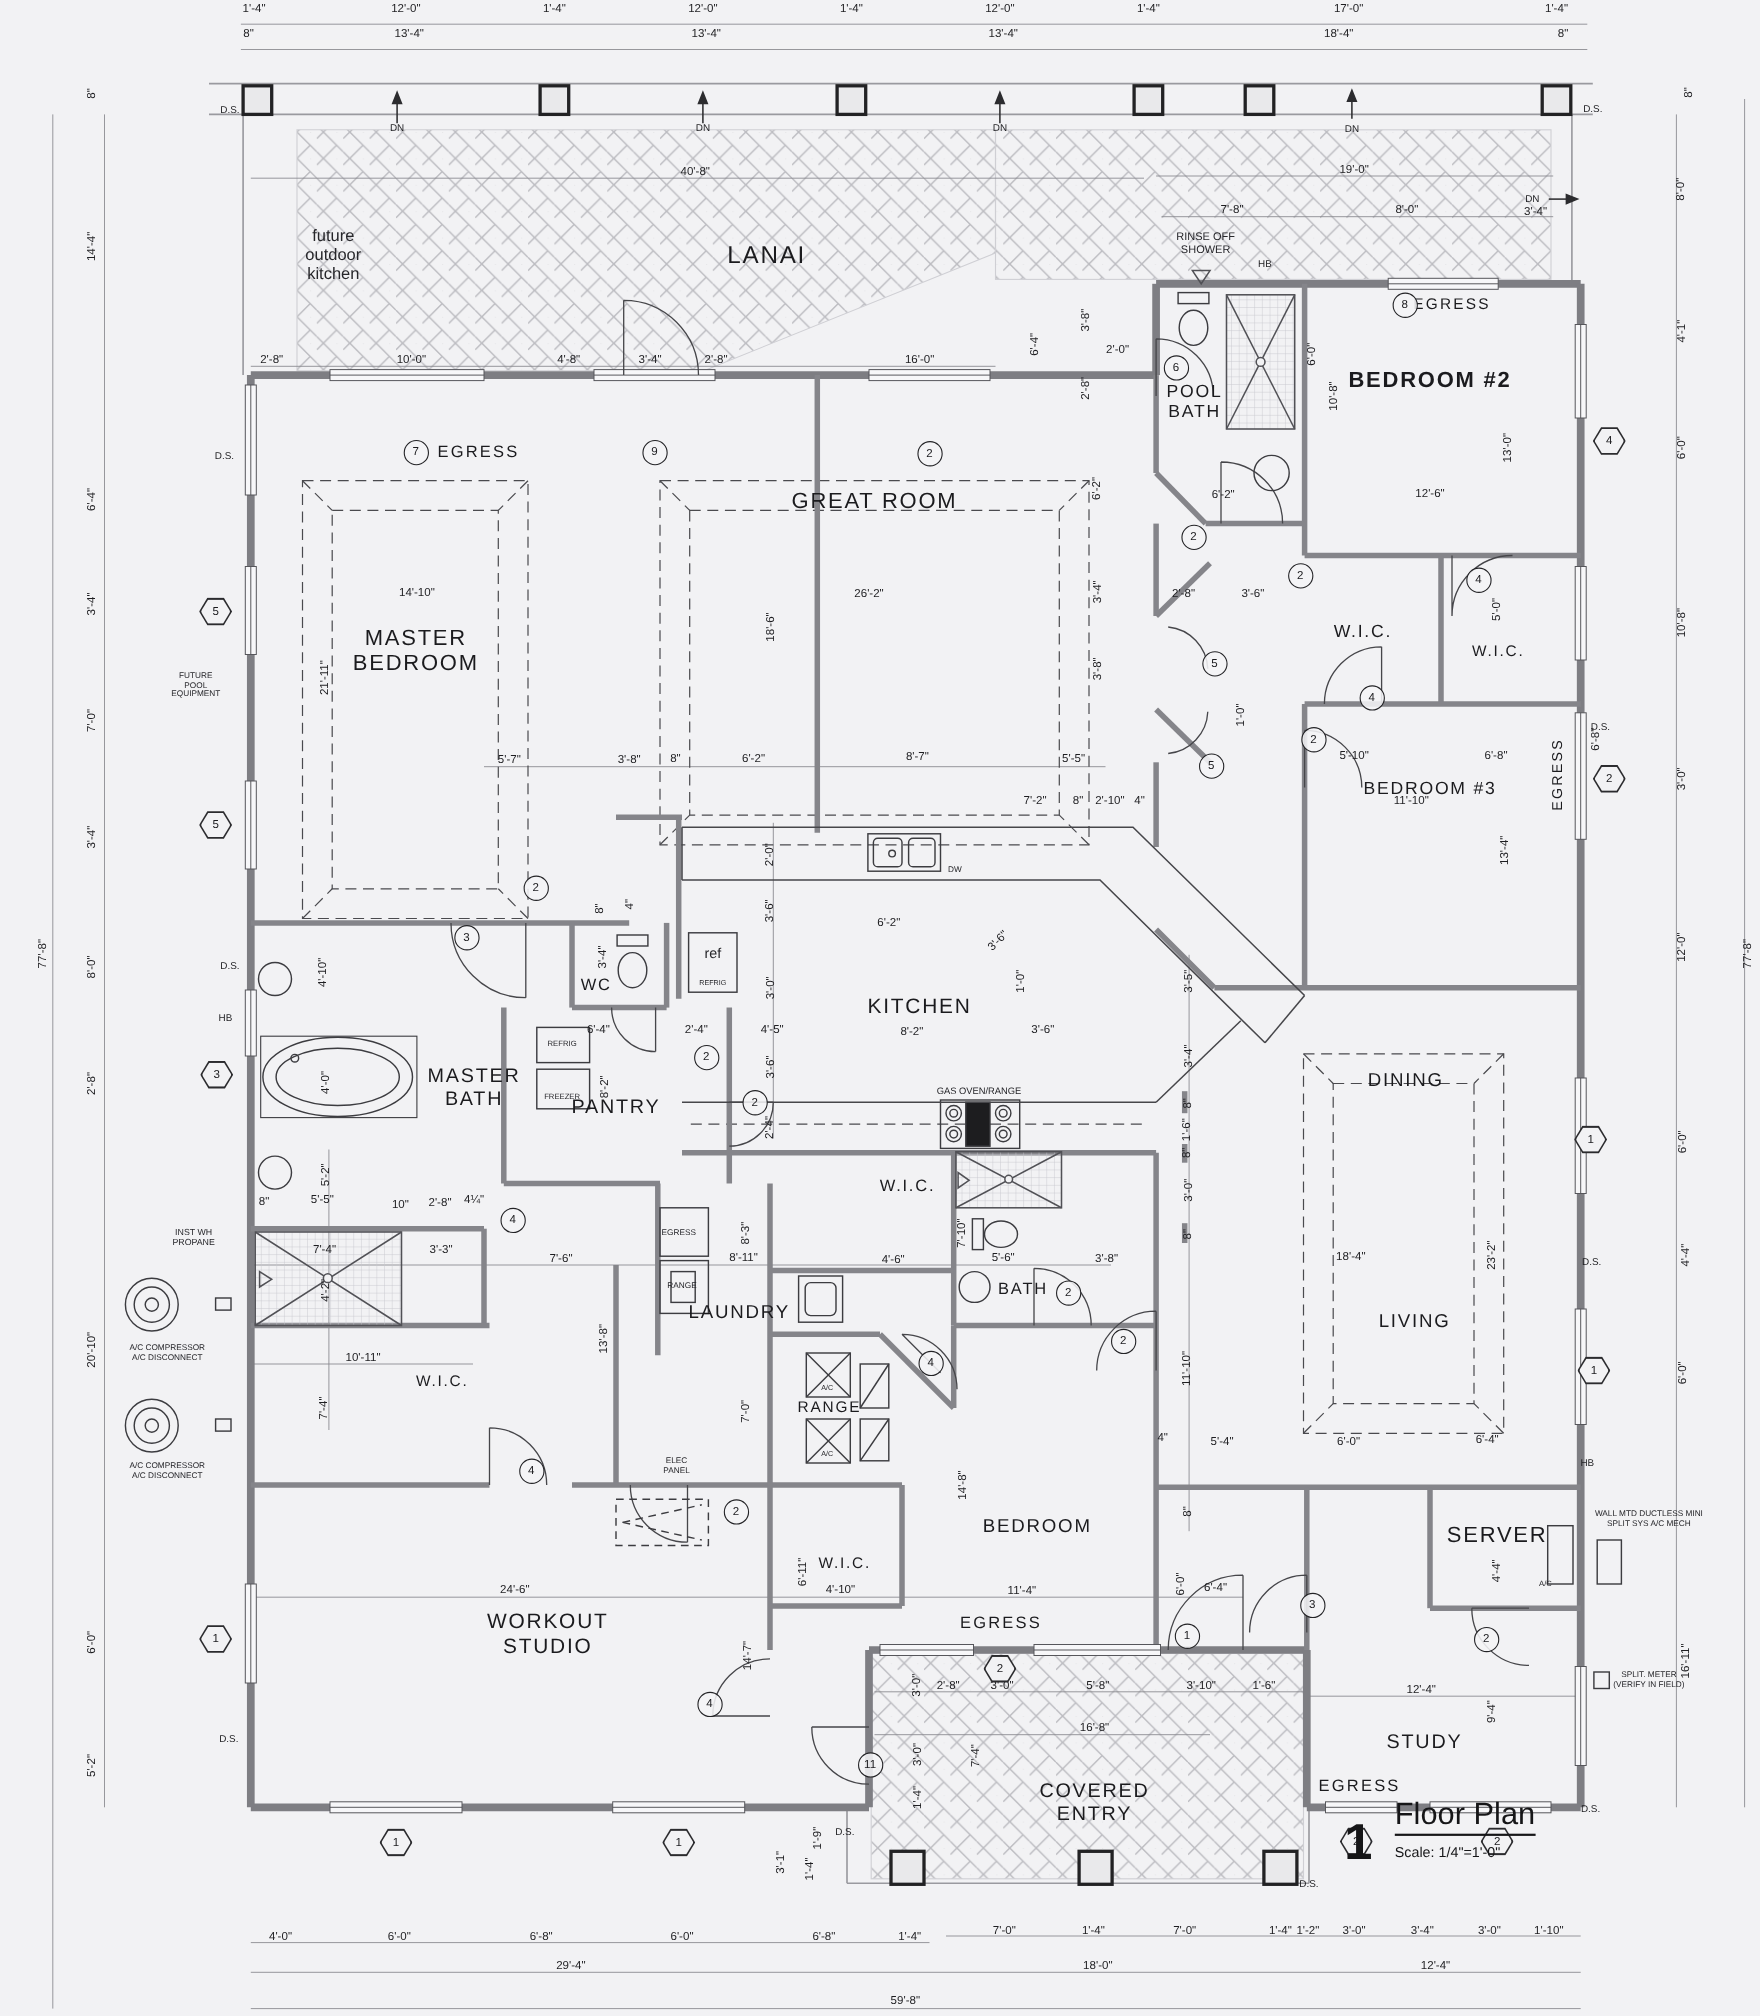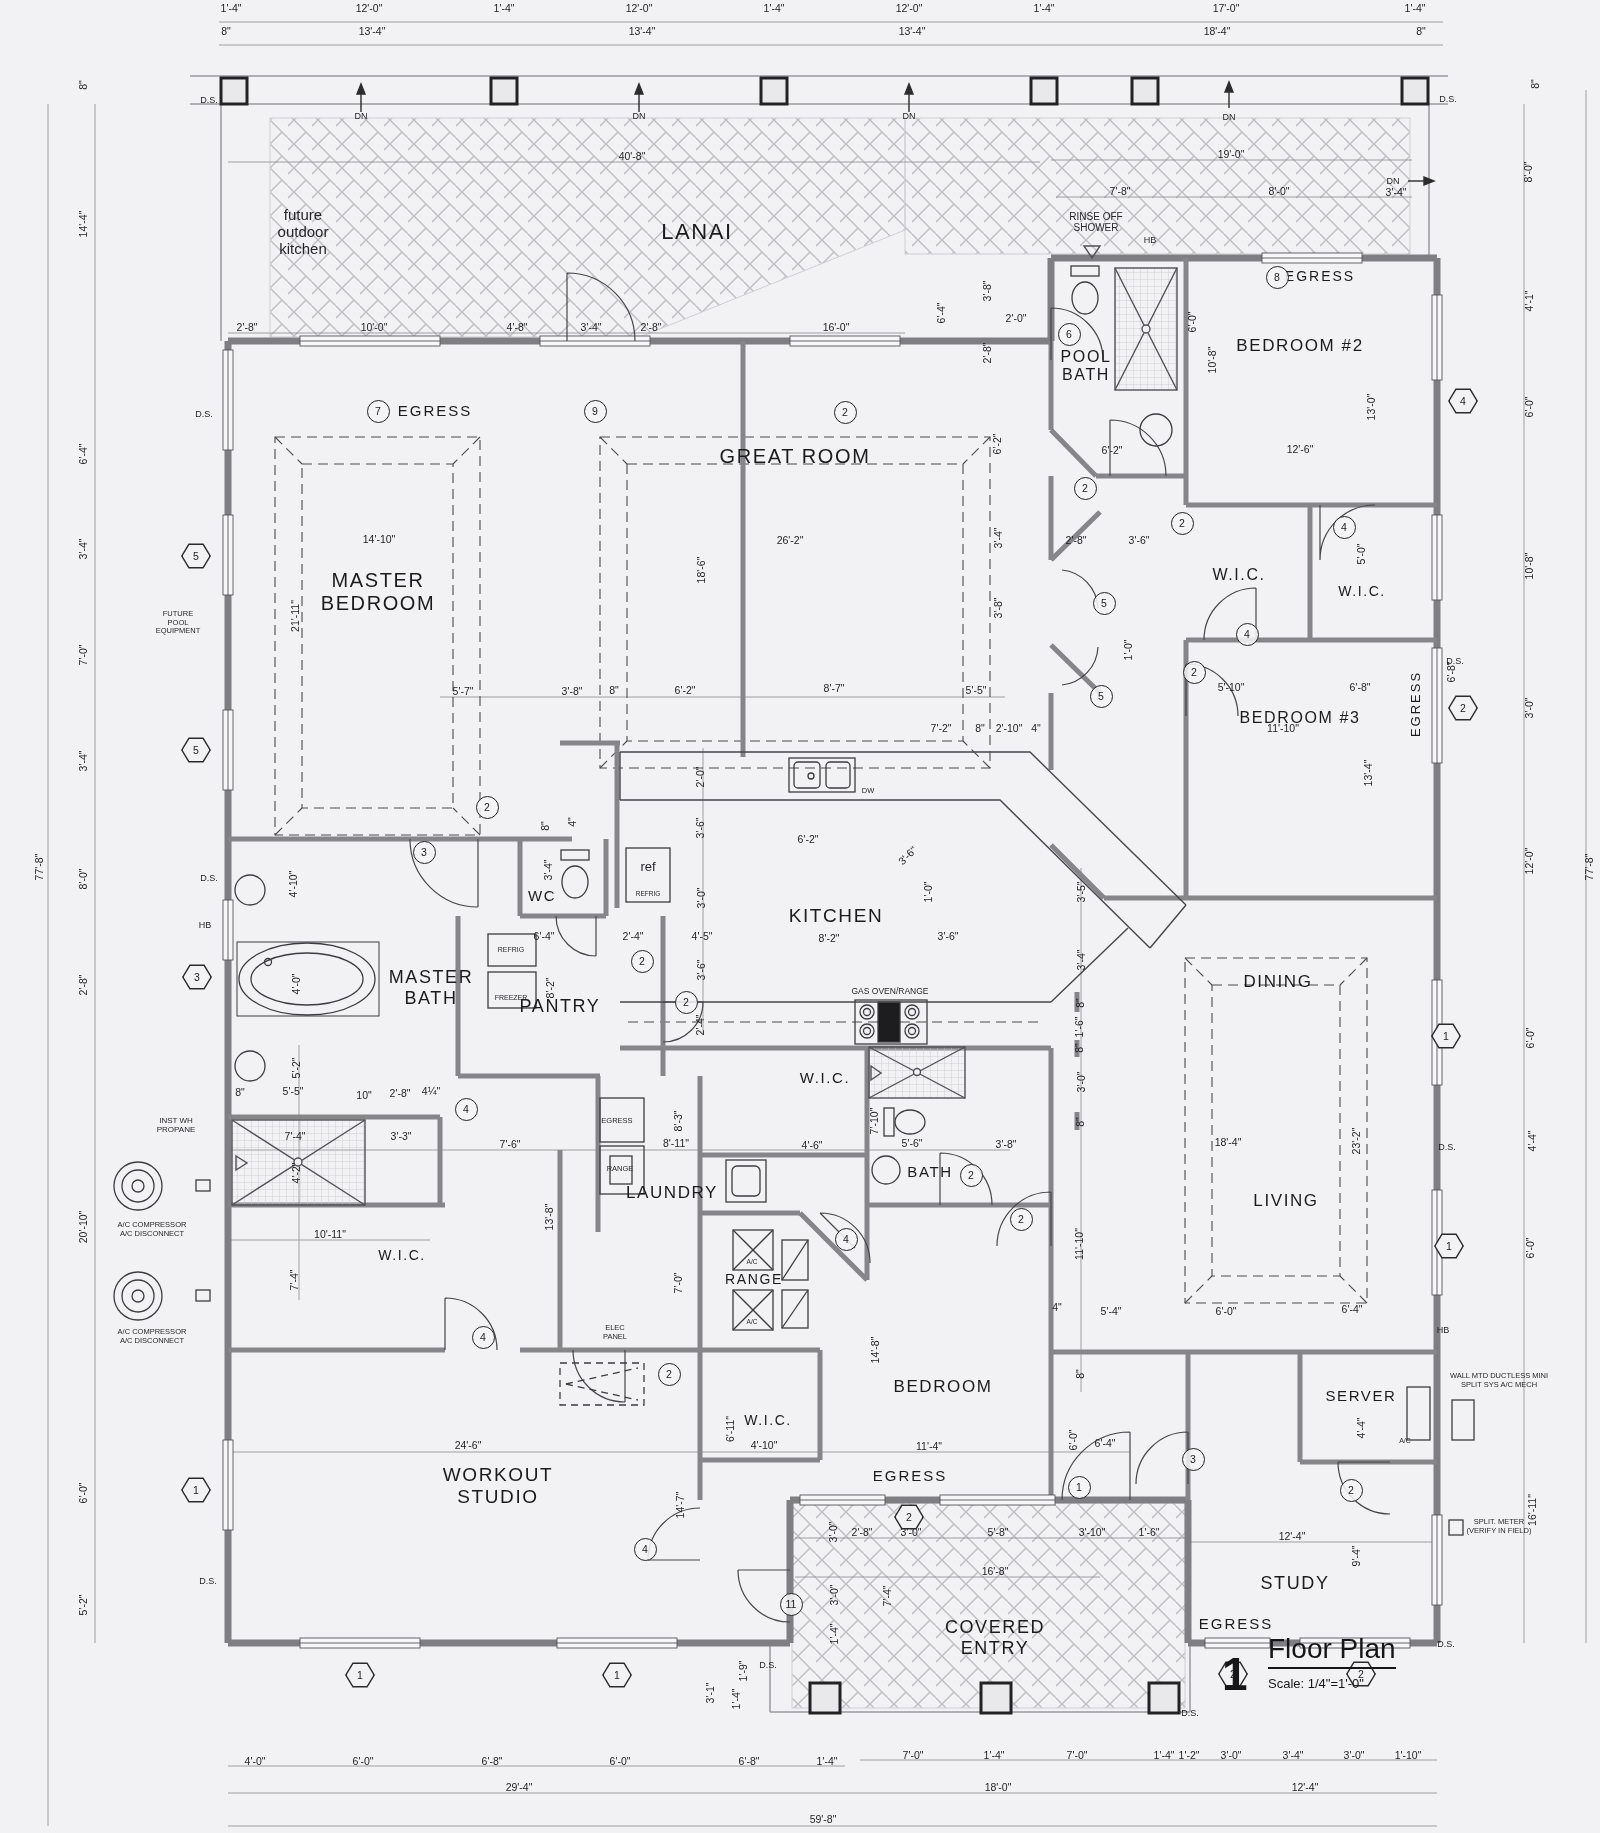--- a/index.html
+++ b/index.html
@@ -409,39 +409,39 @@
       <div class="lbl room" style="left: 795px; top: 456px; font-size: 20px; transform: translate(-50%, -50%);">GREAT ROOM</div>
       <div class="lbl room" style="left: 378px; top: 592px; font-size: 20px; transform: translate(-50%, -50%);">MASTER
 BEDROOM</div>
       <div class="lbl room" style="left: 431px; top: 988px; font-size: 18px; transform: translate(-50%, -50%);">MASTER
 BATH</div>
       <div class="lbl room" style="left: 542px; top: 896px; font-size: 15px; transform: translate(-50%, -50%);">WC</div>
       <div class="lbl room" style="left: 560px; top: 1006px; font-size: 18px; transform: translate(-50%, -50%);">PANTRY</div>
       <div class="lbl room" style="left: 836px; top: 916px; font-size: 19px; transform: translate(-50%, -50%);">KITCHEN</div>
       <div class="lbl room" style="left: 1086px; top: 366px; font-size: 16px; transform: translate(-50%, -50%);">POOL
 BATH</div>
-      <div class="lbl room" style="left: 1300px; top: 346px; font-size: 17px; transform: translate(-50%, -50%);">BEDROOM #2</div>
+      <div class="lbl room" style="left: 1300px; top: 346px; font-size: 20px; transform: translate(-50%, -50%); font-weight: bold;">BEDROOM #2</div>
       <div class="lbl room" style="left: 1239px; top: 575px; font-size: 16px; transform: translate(-50%, -50%);">W.I.C.</div>
       <div class="lbl room" style="left: 1362px; top: 592px; font-size: 14px; transform: translate(-50%, -50%);">W.I.C.</div>
       <div class="lbl room" style="left: 1300px; top: 718px; font-size: 16px; transform: translate(-50%, -50%);">BEDROOM #3</div>
       <div class="lbl room" style="left: 1278px; top: 982px; font-size: 17px; transform: translate(-50%, -50%);">DINING</div>
       <div class="lbl room" style="left: 1286px; top: 1201px; font-size: 17px; transform: translate(-50%, -50%);">LIVING</div>
       <div class="lbl room" style="left: 672px; top: 1193px; font-size: 17px; transform: translate(-50%, -50%);">LAUNDRY</div>
       <div class="lbl room" style="left: 825px; top: 1078px; font-size: 15px; transform: translate(-50%, -50%);">W.I.C.</div>
       <div class="lbl room" style="left: 930px; top: 1172px; font-size: 15px; transform: translate(-50%, -50%);">BATH</div>
       <div class="lbl room" style="left: 754px; top: 1280px; font-size: 14px; transform: translate(-50%, -50%);">RANGE</div>
       <div class="lbl room" style="left: 943px; top: 1387px; font-size: 17px; transform: translate(-50%, -50%);">BEDROOM</div>
       <div class="lbl room" style="left: 768px; top: 1421px; font-size: 14px; transform: translate(-50%, -50%);">W.I.C.</div>
       <div class="lbl room" style="left: 402px; top: 1256px; font-size: 14px; transform: translate(-50%, -50%);">W.I.C.</div>
       <div class="lbl room" style="left: 498px; top: 1486px; font-size: 19px; transform: translate(-50%, -50%);">WORKOUT
 STUDIO</div>
       <div class="lbl room" style="left: 995px; top: 1638px; font-size: 18px; transform: translate(-50%, -50%);">COVERED
 ENTRY</div>
       <div class="lbl room" style="left: 1295px; top: 1583px; font-size: 18px; transform: translate(-50%, -50%);">STUDY</div>
-      <div class="lbl room" style="left: 1361px; top: 1396px; font-size: 15px; transform: translate(-50%, -50%);">SERVER</div>
+      <div class="lbl room" style="left: 1361px; top: 1396px; font-size: 20px; transform: translate(-50%, -50%);">SERVER</div>
       <div class="lbl room egress" style="left: 435px; top: 411px; font-size: 15px; transform: translate(-50%, -50%);">EGRESS</div>
       <div class="lbl room egress" style="left: 1320px; top: 277px; font-size: 14px; transform: translate(-50%, -50%);">EGRESS</div>
       <div class="lbl room egress" style="left: 910px; top: 1476px; font-size: 15px; transform: translate(-50%, -50%);">EGRESS</div>
       <div class="lbl room egress" style="left: 1236px; top: 1624px; font-size: 15px; transform: translate(-50%, -50%);">EGRESS</div>
       <div class="lbl room egress" style="left: 1416px; top: 704px; font-size: 13px; transform: translate(-50%, -50%) rotate(-90deg);">EGRESS</div>
       <div class="lbl dim" style="left: 231px; top: 9px; transform: translate(-50%, -50%);">1'-4"</div>
       <div class="lbl dim" style="left: 369px; top: 9px; transform: translate(-50%, -50%);">12'-0"</div>
       <div class="lbl dim" style="left: 504px; top: 9px; transform: translate(-50%, -50%);">1'-4"</div>
       <div class="lbl dim" style="left: 639px; top: 9px; transform: translate(-50%, -50%);">12'-0"</div>
       <div class="lbl dim" style="left: 774px; top: 9px; transform: translate(-50%, -50%);">1'-4"</div>

